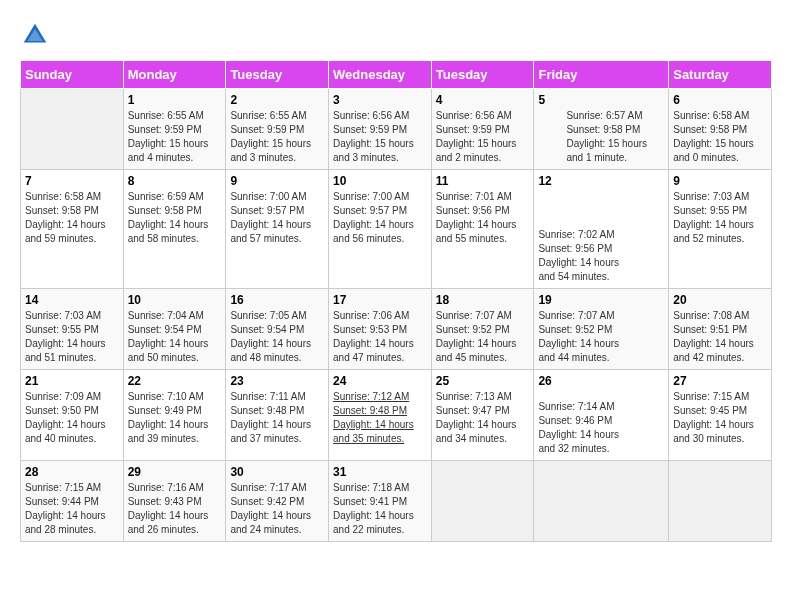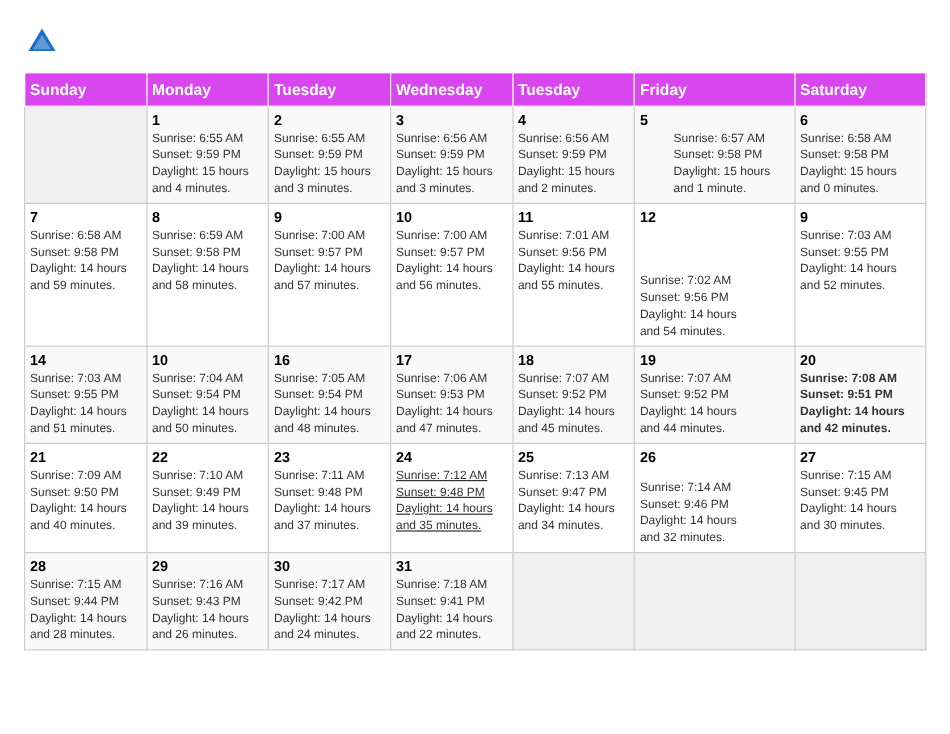--- a/index.html
+++ b/index.html
@@ -258,21 +258,21 @@
         </td>
         <td>
           <span class="day-num">19</span>
           <div class="day-info" style="white-space: pre-line;">Sunrise: 7:07 AM
 Sunset: 9:52 PM
 Daylight: 14 hours
 and 44 minutes.</div>
         </td>
         <td>
           <span class="day-num">20</span>
-          <div class="day-info" style="white-space: pre-line; font-weight: bold;">Sunrise: 7:08 AM
+          <div class="day-info" style="white-space: pre-line;">Sunrise: 7:08 AM
 Sunset: 9:51 PM
 Daylight: 14 hours
 and 42 minutes.</div>
         </td>
       </tr>
       <tr>
         <td>
           <span class="day-num">21</span>
           <div class="day-info" style="white-space: pre-line;">Sunrise: 7:09 AM
 Sunset: 9:50 PM

